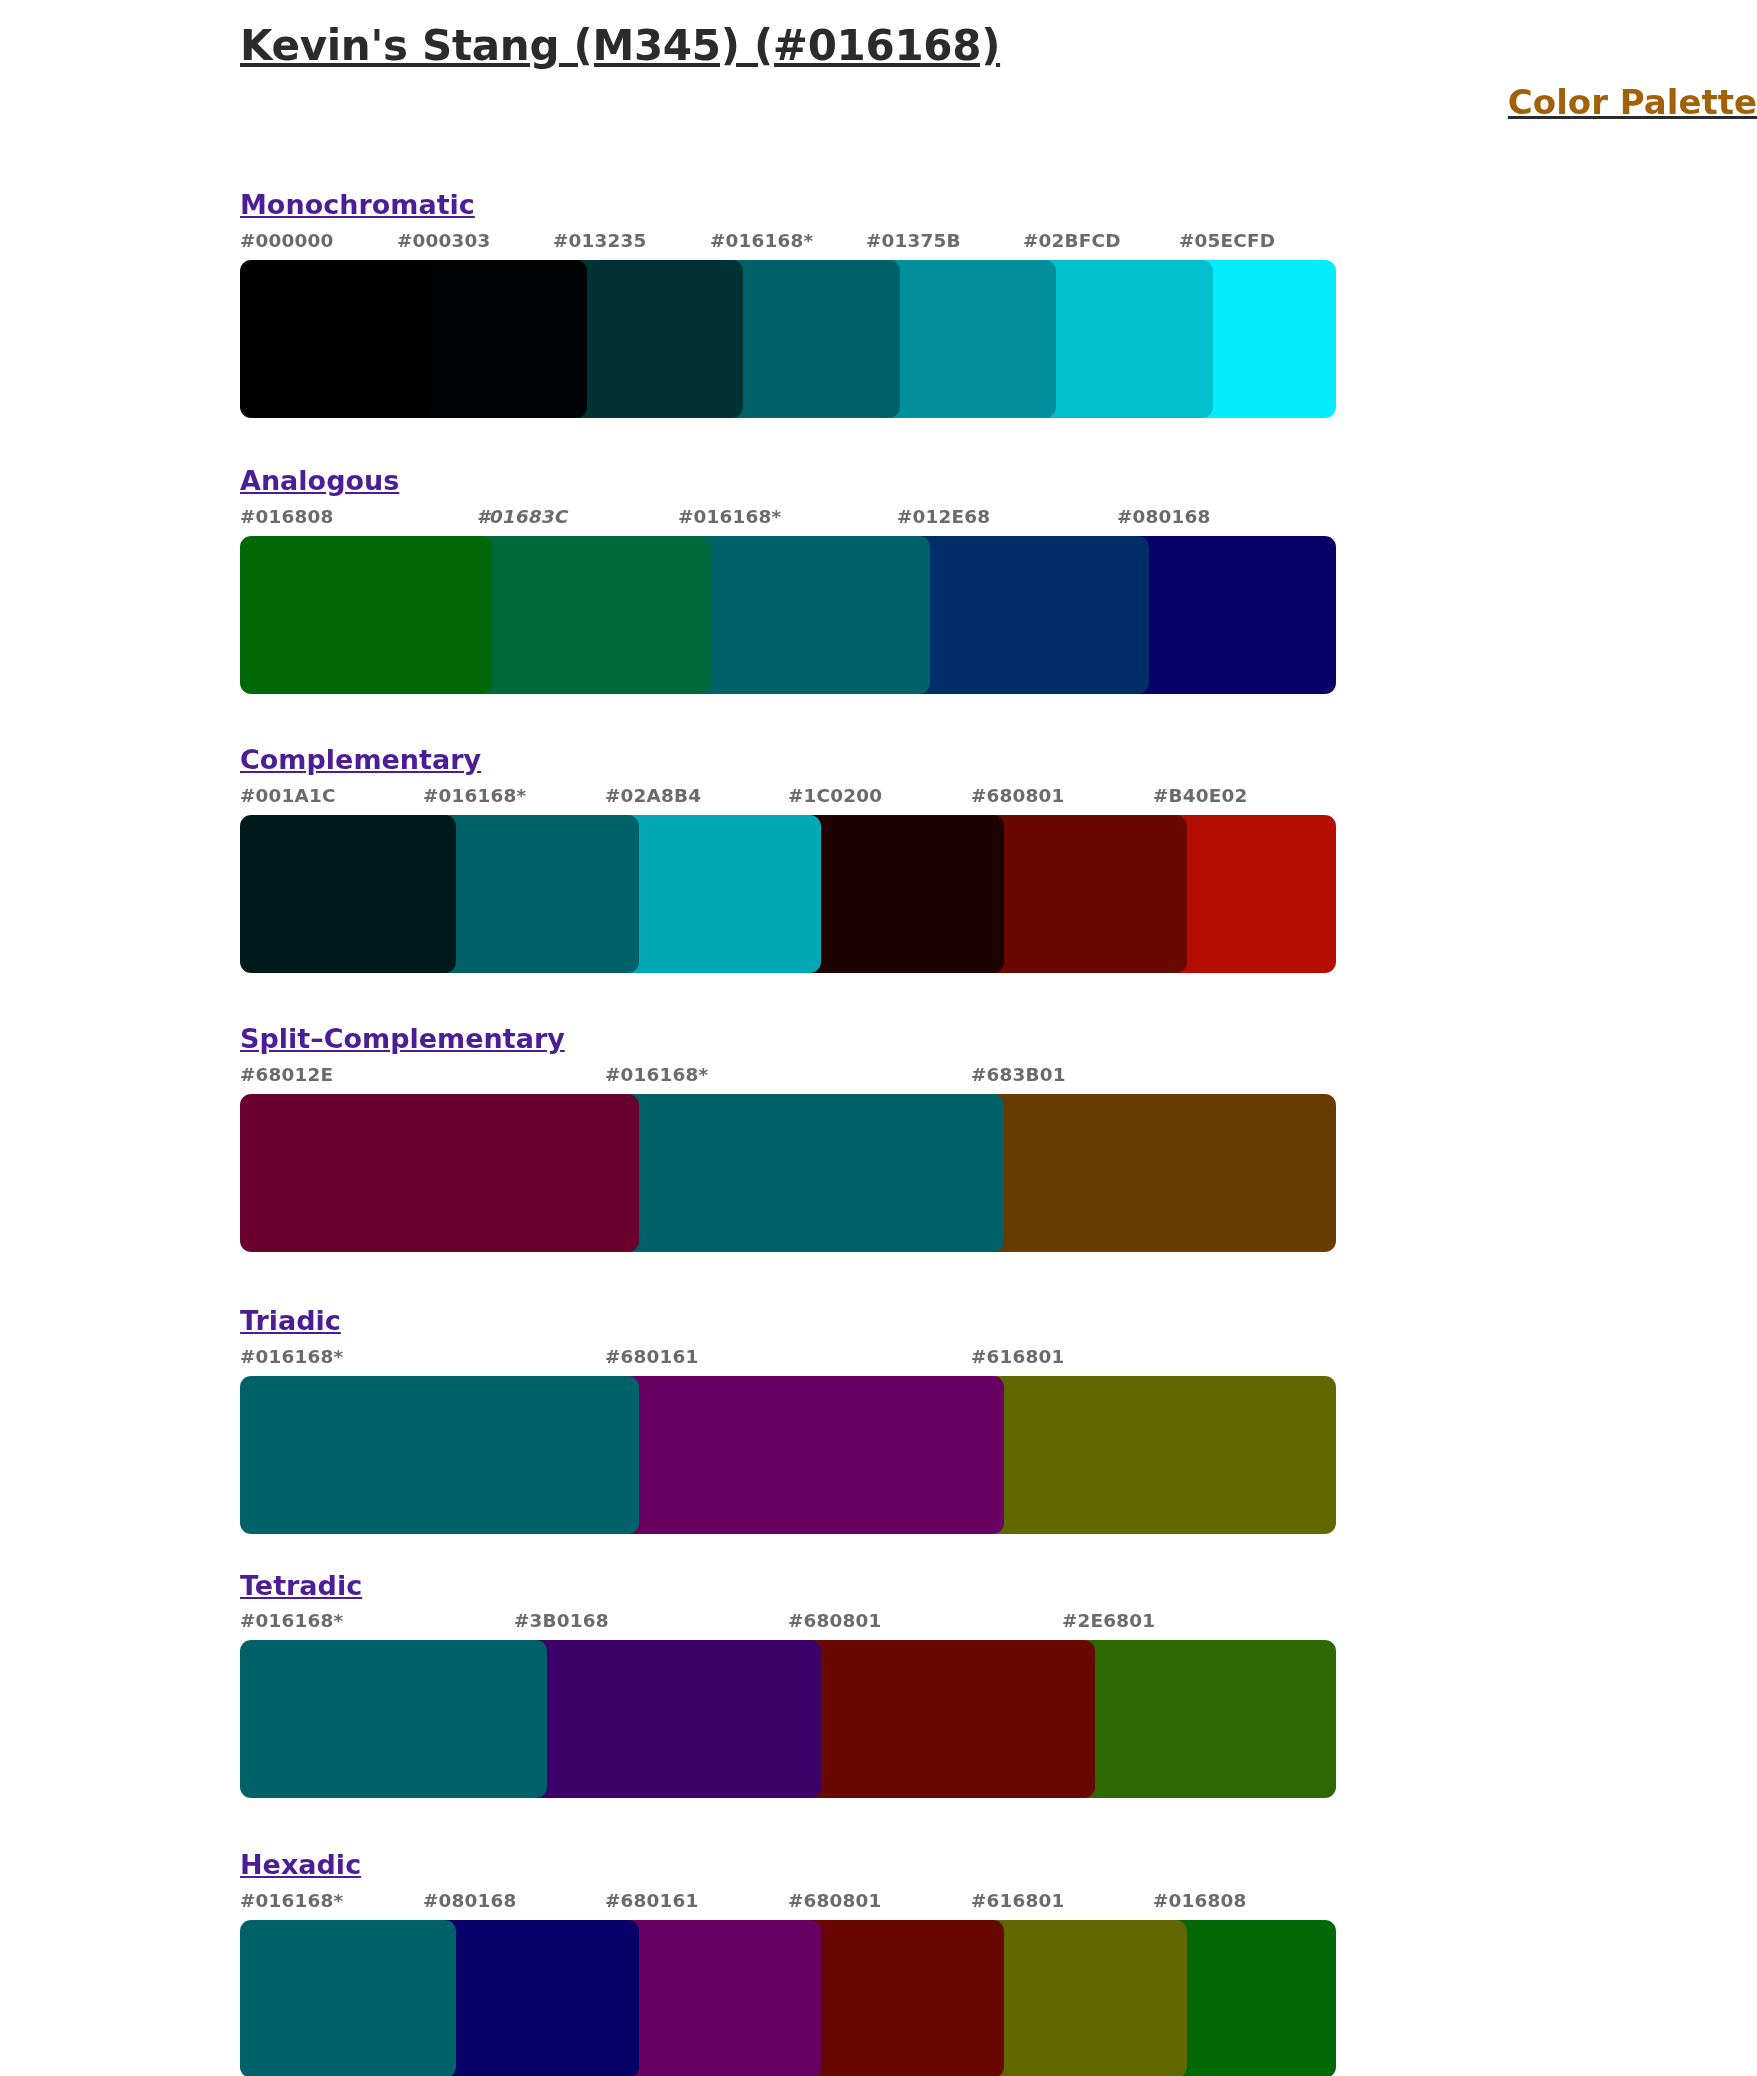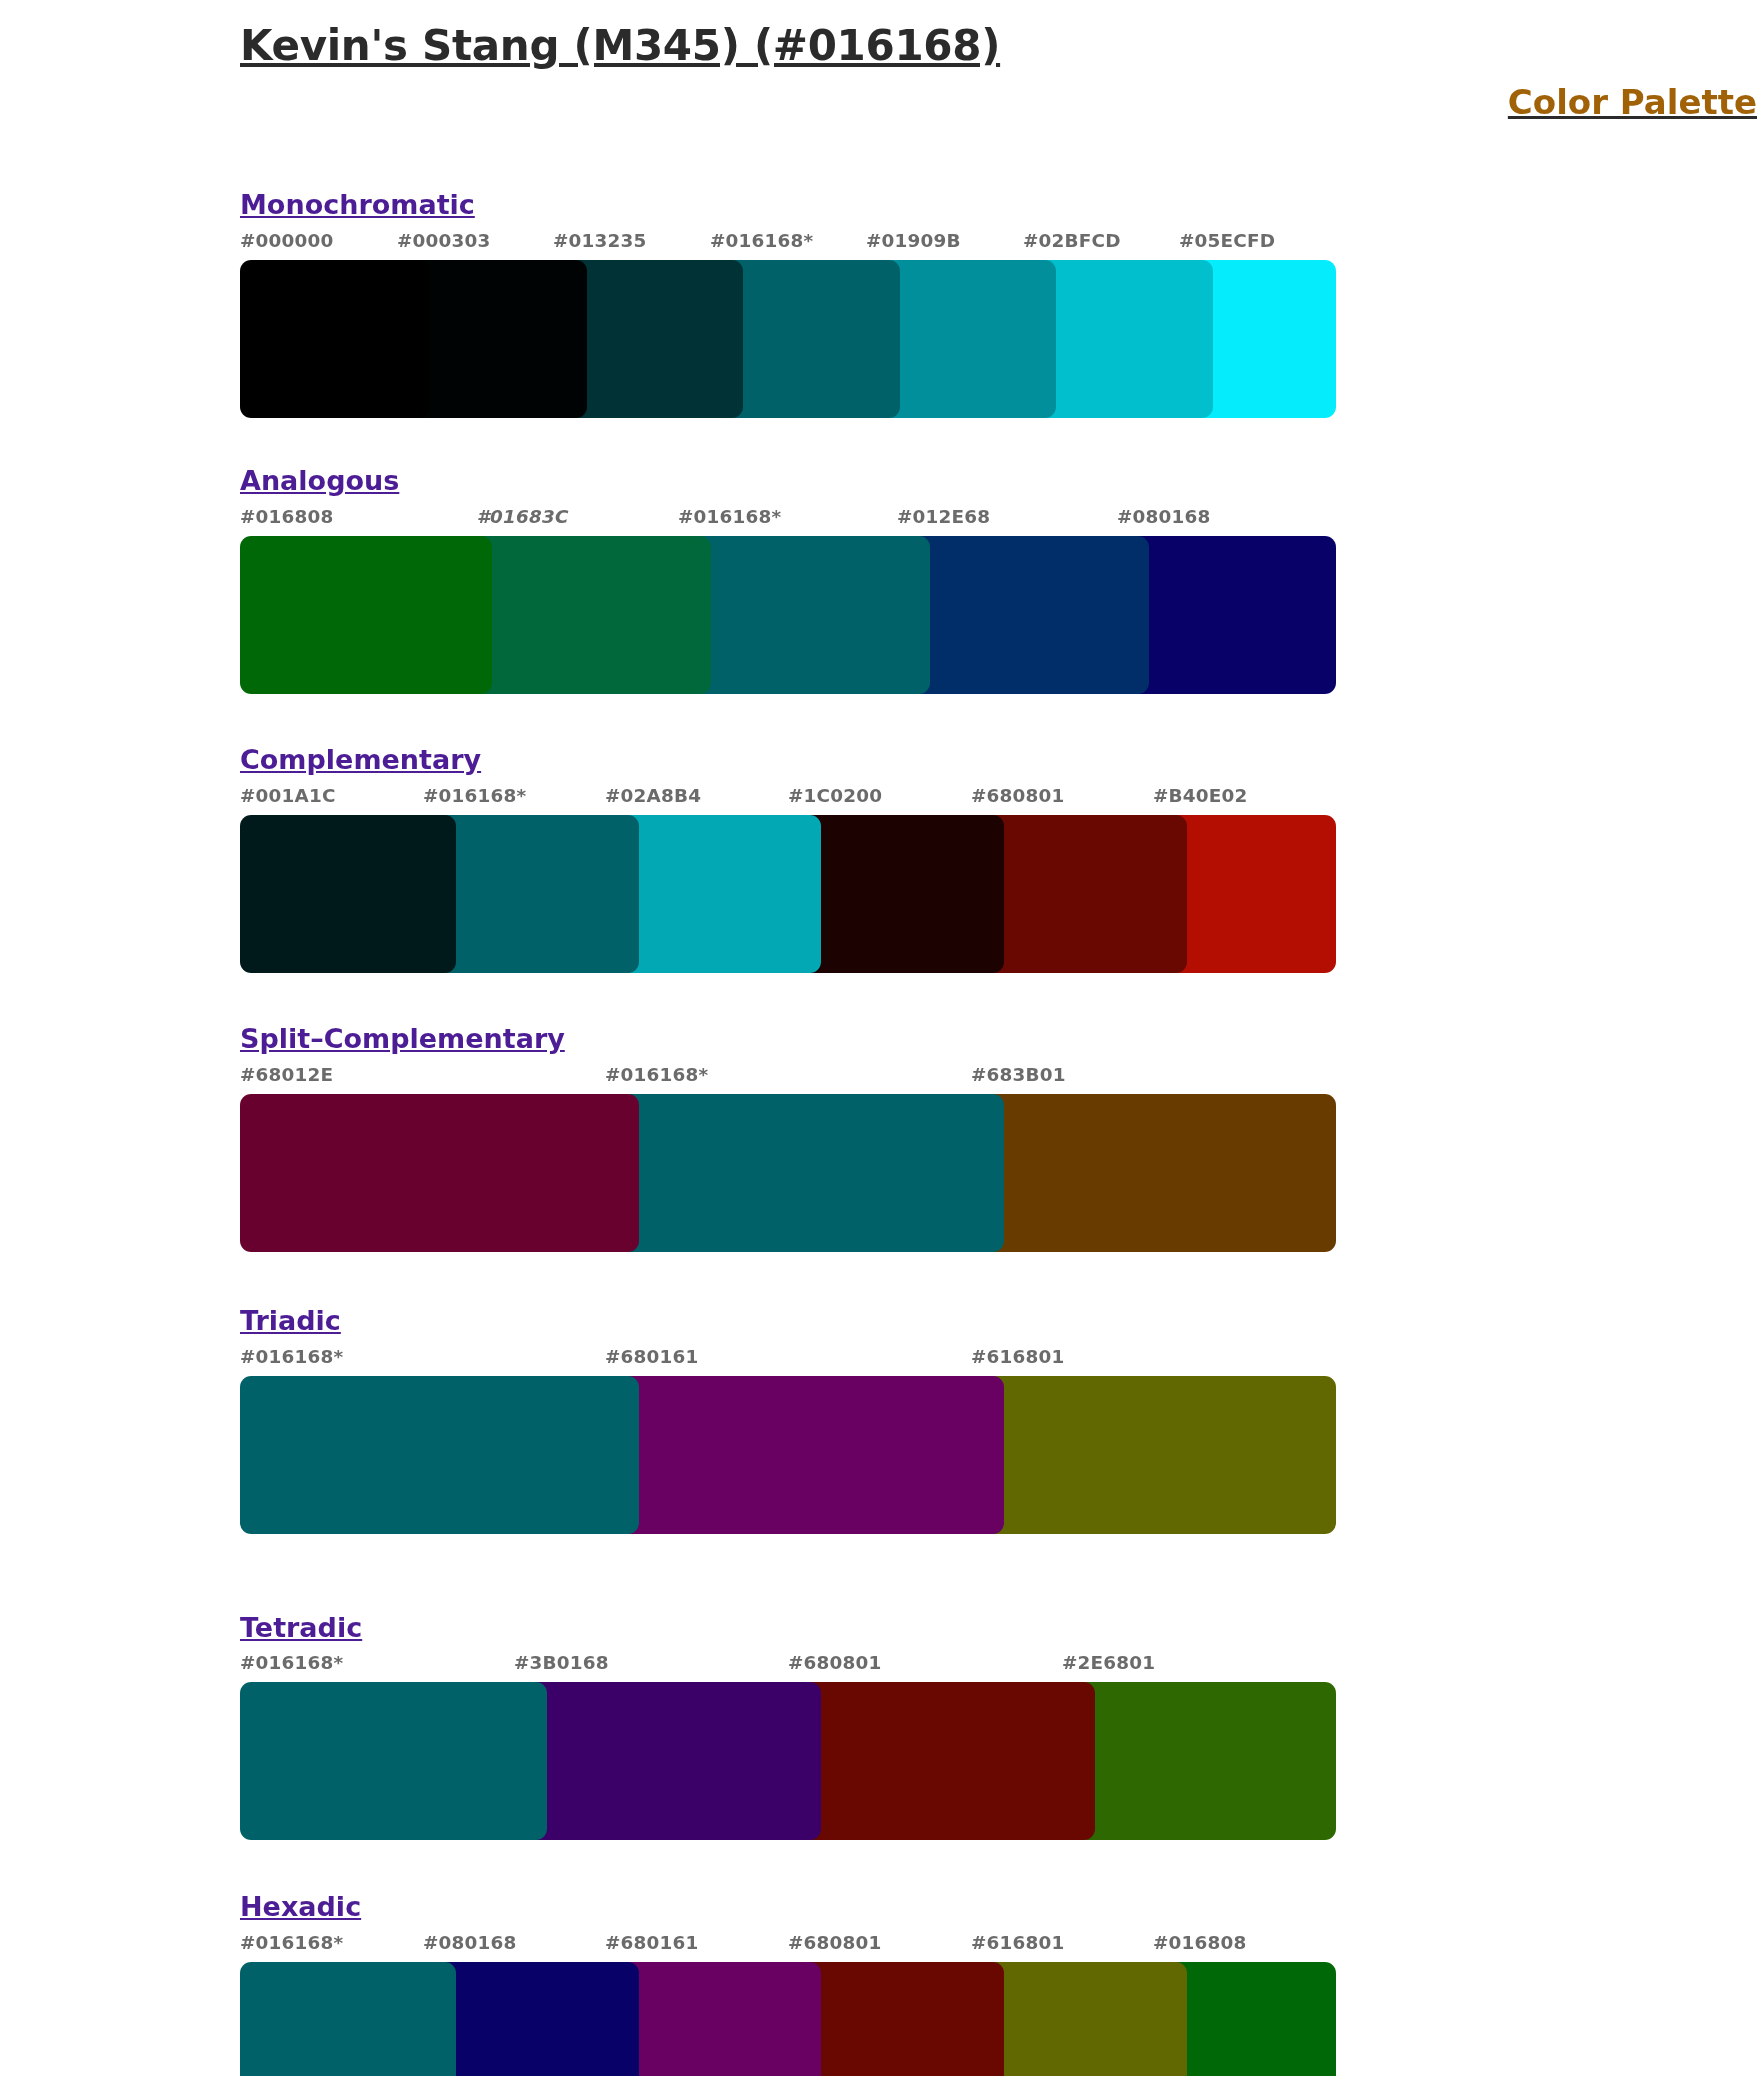--- a/index.html
+++ b/index.html
@@ -105,21 +105,21 @@
   </div>
 
   <div class="sections" id="sections-root">
       <div class="section" style="margin-bottom: 32px;">
         <div class="section-title">Monochromatic</div>
         <div class="labels">
           <span class="swatch-label" style="left: 0px;">#000000</span>
           <span class="swatch-label" style="left: 157px;">#000303</span>
           <span class="swatch-label" style="left: 313px;">#013235</span>
           <span class="swatch-label" style="left: 470px;">#016168*</span>
-          <span class="swatch-label" style="left: 626px;">#01909B</span>
+          <span class="swatch-label" style="left: 626px;">#01375B</span>
           <span class="swatch-label" style="left: 783px;">#02BFCD</span>
           <span class="swatch-label" style="left: 939px;">#05ECFD</span>
         </div>
         <div class="swatches">
           <div class="swatch" title="#000000" style="left: 0px; width: 190px; background: rgb(0, 0, 0); z-index: 7;"></div>
           <div class="swatch" title="#000303" style="left: 157px; width: 190px; background: rgb(0, 3, 3); z-index: 6;"></div>
           <div class="swatch" title="#013235" style="left: 313px; width: 190px; background: rgb(1, 50, 53); z-index: 5;"></div>
           <div class="swatch" title="#016168*" style="left: 470px; width: 190px; background: rgb(1, 97, 104); z-index: 4;"></div>
           <div class="swatch" title="#01909B" style="left: 626px; width: 190px; background: rgb(1, 144, 155); z-index: 3;"></div>
           <div class="swatch" title="#02BFCD" style="left: 783px; width: 190px; background: rgb(2, 191, 205); z-index: 2;"></div>
@@ -168,21 +168,21 @@
           <span class="swatch-label" style="left: 0px;">#68012E</span>
           <span class="swatch-label" style="left: 365px;">#016168*</span>
           <span class="swatch-label" style="left: 731px;">#683B01</span>
         </div>
         <div class="swatches">
           <div class="swatch" title="#68012E" style="left: 0px; width: 399px; background: rgb(104, 1, 46); z-index: 3;"></div>
           <div class="swatch" title="#016168*" style="left: 365px; width: 399px; background: rgb(1, 97, 104); z-index: 2;"></div>
           <div class="swatch" title="#683B01" style="left: 731px; width: 365px; background: rgb(104, 59, 1); z-index: 1;"></div>
         </div>
       </div>
-      <div class="section" style="margin-bottom: 62px;">
+      <div class="section" style="margin-bottom: 20px;">
         <div class="section-title">Triadic</div>
         <div class="labels">
           <span class="swatch-label" style="left: 0px;">#016168*</span>
           <span class="swatch-label" style="left: 365px;">#680161</span>
           <span class="swatch-label" style="left: 731px;">#616801</span>
         </div>
         <div class="swatches">
           <div class="swatch" title="#016168*" style="left: 0px; width: 399px; background: rgb(1, 97, 104); z-index: 3;"></div>
           <div class="swatch" title="#680161" style="left: 365px; width: 399px; background: rgb(104, 1, 97); z-index: 2;"></div>
           <div class="swatch" title="#616801" style="left: 731px; width: 365px; background: rgb(97, 104, 1); z-index: 1;"></div>

